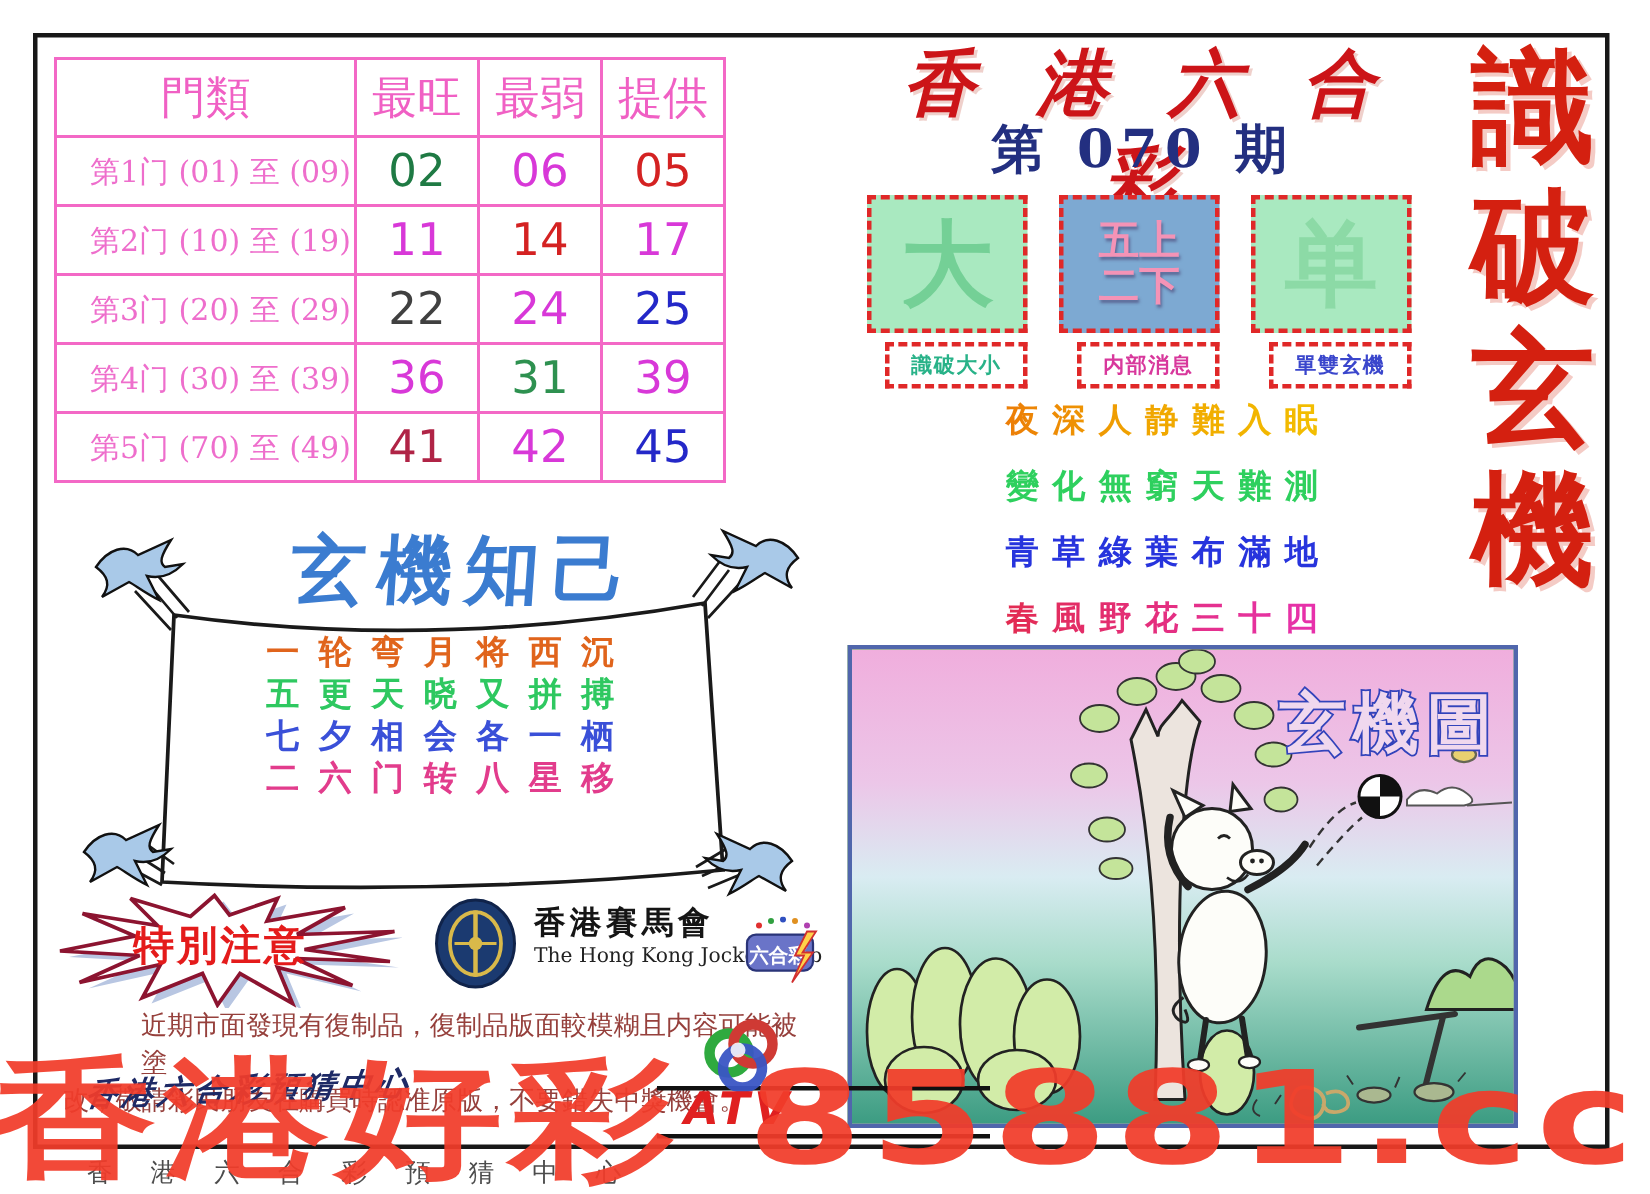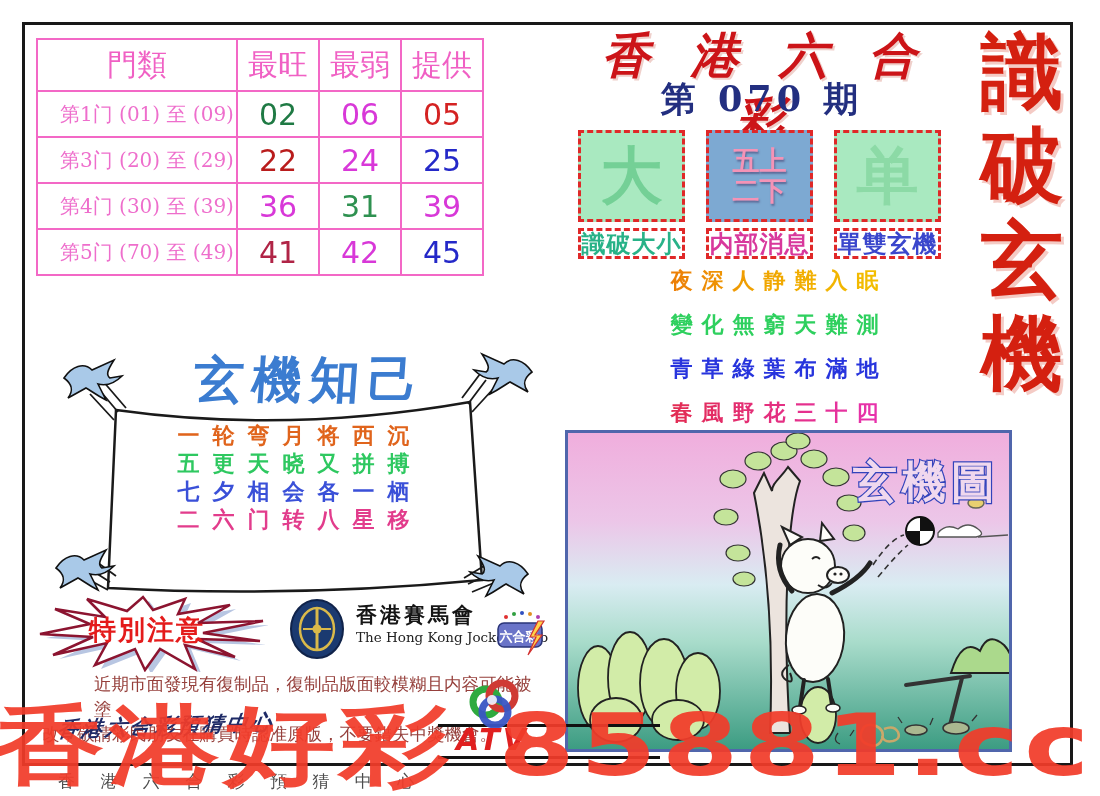--- a/index.html
+++ b/index.html
@@ -56,21 +56,21 @@
   .v-slogan .vchar { width:100px; height:94px; text-align:center; font-size:82px; line-height:94px; font-weight:bold;
                      font-family:"DejaVu Serif",serif; text-shadow:3px 3px 0 rgba(235,160,150,.55); }
 
   .tipbox { position:absolute; top:130px; width:107px; }
   .tip-main { height:92px; border:3px dashed #e02828; display:flex; align-items:center; justify-content:center;
               font-weight:bold; }
   .tip-single { font-size:62px; line-height:62px; font-family:"DejaVu Serif",serif; }
   .tip-duo { text-align:center; font-size:27px; line-height:30px; font-family:"DejaVu Serif",serif;
              text-shadow:1px 2px 2px rgba(60,40,90,.5); }
   .tip-label { margin-top:6px; height:31px; border:3px dashed #e02828; display:flex; align-items:center; justify-content:center;
-               font-size:24px; font-weight:bold; letter-spacing:1px; background:#fff; }
+               font-size:14px; font-weight:bold; letter-spacing:1px; background:#fff;margin-left:12px; }
 
   .verses { position:absolute; left:580px; top:258px; width:398px; text-align:center; }
   .verse { font-size:22px; font-weight:bold; letter-spacing:9px; line-height:44px; white-space:nowrap;
            font-family:"DejaVu Serif",serif; }
   .grad-warm { background-image:linear-gradient(90deg,#e8560e,#f0a400 45%,#f5d400);
                -webkit-background-clip:text; background-clip:text; color:transparent; }
   .grad-pink { background-image:linear-gradient(90deg,#e02828,#e632a6 70%,#ee28c8);
                -webkit-background-clip:text; background-clip:text; color:transparent; }
 
   
@@ -103,22 +103,28 @@
       <th>最弱</th>
       <th>提供</th>
     </tr>
     <tr>
       <td class="lbl">第1门 (01) 至 (09)</td>
       <td class="val" style="color: rgb(31, 122, 68);">02</td>
       <td class="val" style="color: rgb(216, 56, 216);">06</td>
       <td class="val" style="color: rgb(212, 34, 34);">05</td>
     </tr>
     <tr>
+      <td class="lbl">第2门 (10) 至 (19)</td>
+      <td class="val" style="color: rgb(216, 56, 216);">11</td>
+      <td class="val" style="color: rgb(212, 34, 34);">14</td>
+      <td class="val" style="color: rgb(216, 56, 216);">17</td>
+    </tr>
+    <tr>
       <td class="lbl">第3门 (20) 至 (29)</td>
-      <td class="val" style="color: #b91c1c; margin-top: 24px;">22</td>
+      <td class="val" style="color: #404040; margin-top: 24px;">22</td>
       <td class="val" style="color: rgb(216, 56, 216);">24</td>
       <td class="val" style="color: rgb(36, 40, 200);">25</td>
     </tr>
     <tr>
       <td class="lbl">第4门 (30) 至 (39)</td>
       <td class="val" style="color: rgb(216, 56, 216);">36</td>
       <td class="val" style="color: rgb(46, 145, 80);">31</td>
       <td class="val" style="color: rgb(216, 56, 216);">39</td>
     </tr>
     <tr>

